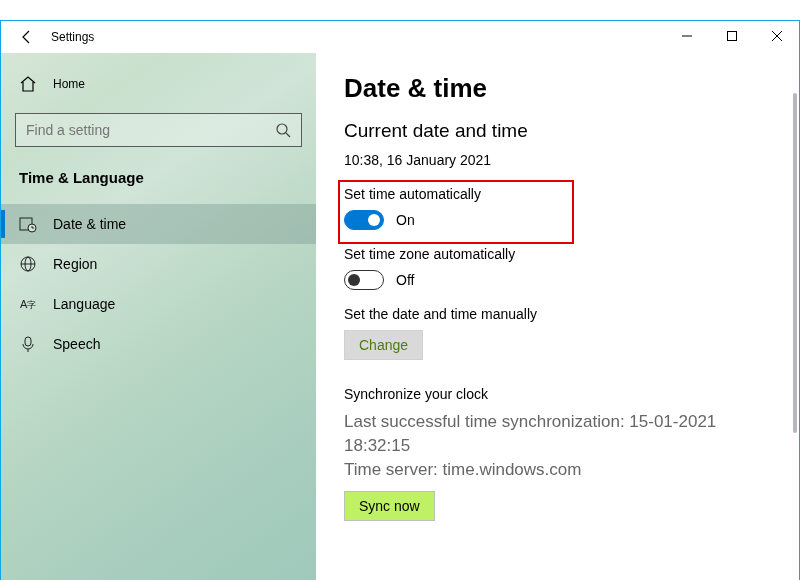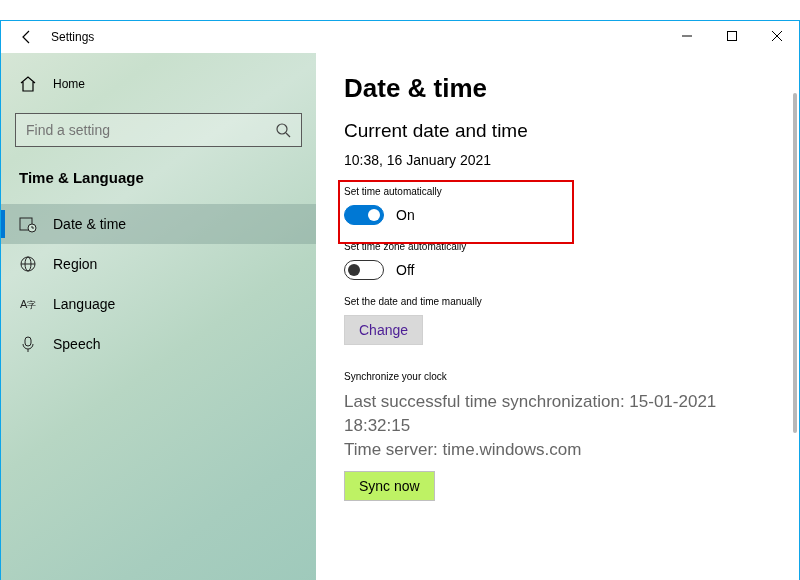--- a/index.html
+++ b/index.html
@@ -18,28 +18,28 @@
     .searchbox input { flex: 1; border: none; background: transparent; outline: none; font-size: 14px; color: #555; }
     .category-title { font-size: 15px; font-weight: 600; padding: 4px 26px 18px 18px; }
     .nav-list { display: flex; flex-direction: column; }
     .nav-item { display: flex; align-items: center; gap: 16px; padding: 10px 18px 10px 18px; font-size: 14px; cursor: default; min-height: 40px; }
     .nav-item.selected { background: rgba(128,160,150,0.45); position: relative; }
     .nav-item.selected::before { content: ""; position: absolute; left: 0; top: 6px; bottom: 6px; width: 4px; background: #0078d4; }
     .main { flex: 1; padding: 20px 28px 20px 28px; position: relative; overflow: hidden; }
     .h1 { font-size: 26px; font-weight: 600; margin-bottom: 16px; }
     .h2 { font-size: 19px; font-weight: 400; margin-bottom: 10px; margin-top: 2px; }
     .subtext { font-size: 14px; margin-bottom: 18px; }
-    .section-label { font-size: 10px; margin-bottom: 8px; }
+    .section-label { font-size: 14px; margin-bottom: 8px; }
     .toggle-row { display: flex; align-items: center; gap: 12px; margin-bottom: 16px; }
     .toggle { width: 40px; height: 20px; border-radius: 10px; position: relative; border: 1px solid #333; background: #fff; }
     .toggle.on { background: #0078d4; border-color: #0078d4; }
     .toggle .knob { width: 12px; height: 12px; border-radius: 50%; background: #333; position: absolute; top: 3px; left: 3px; }
     .toggle.on .knob { background: #fff; left: auto; right: 3px; }
     .btn { display: inline-block; background: #bef264; border: 1px solid #bfbfbf; padding: 6px 14px; font-size: 14px; }
-    .btn.disabled { color: #4c1d95; background: #d9d9d9; border-color: #d0d0d0; }
+    .btn.disabled { color: #4d7c0f; background: #d9d9d9; border-color: #d0d0d0; }
     .sync-section { margin-top: 26px; }
     .sync-info { font-size: 17px; color: #666; line-height: 1.4; margin-bottom: 10px; }
     .highlight-box { border: 2px solid #e00000; position: absolute; pointer-events: none; }
     .scrollbar { position: absolute; right: 2px; top: 40px; width: 4px; height: 340px; background: #b8b8b8; border-radius: 2px; }
     .watermark { position: absolute; right: 21px; bottom: 4px; font-size: 10px; color: #999; }
     svg { display: block; }
   </style>
 </head>
 <body>
 

